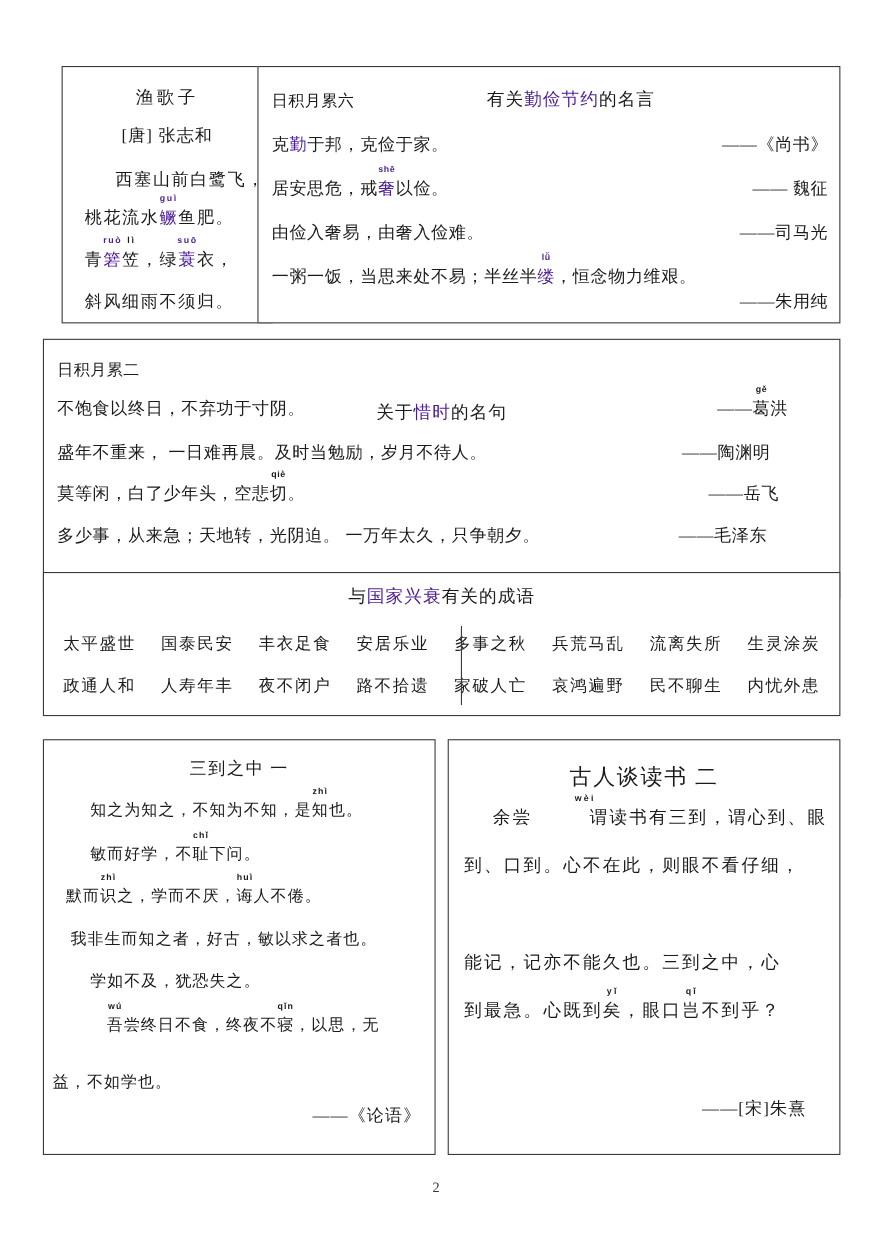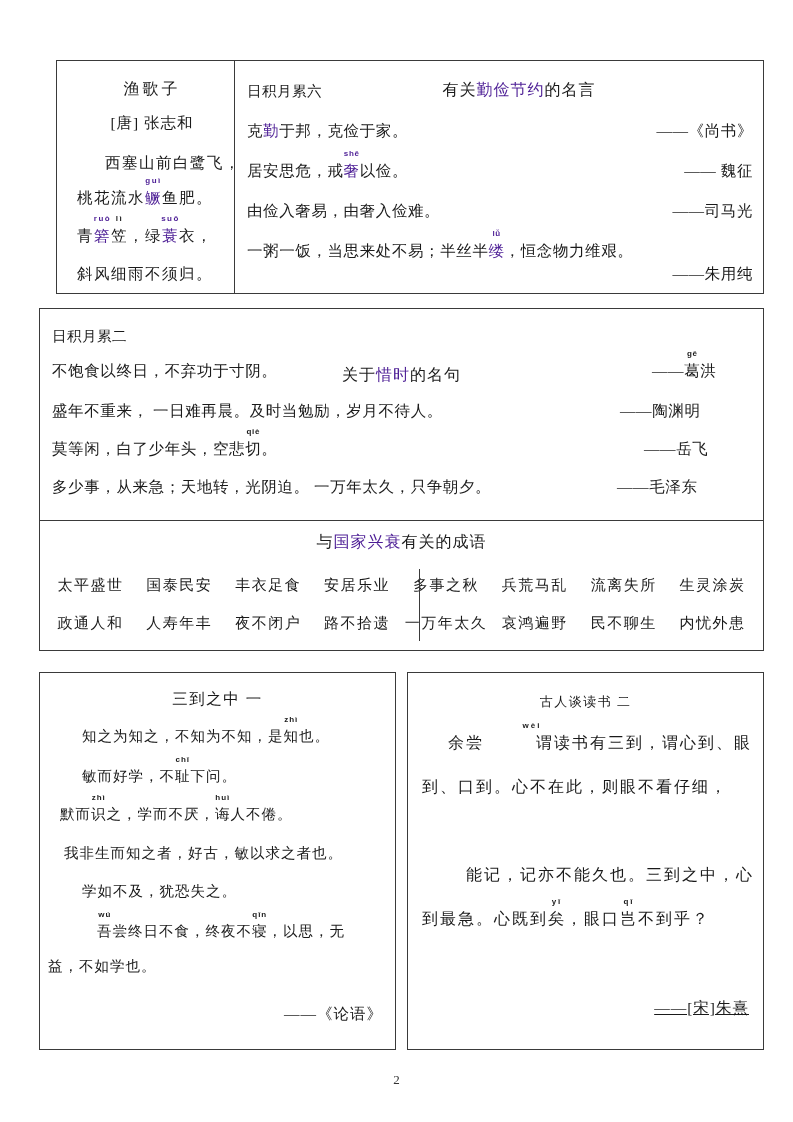--- a/index.html
+++ b/index.html
@@ -71,33 +71,33 @@
   
   #box-gu1{left:39px;top:672px;width:357px;height:378px;}
   #box-gu1 .ttl{position:absolute;left:0;top:16px;width:100%;text-align:center;font-size:15.5px;letter-spacing:1.5px;}
   #box-gu1 .row{position:absolute;font-size:14.5px;letter-spacing:1px;white-space:nowrap;}
   #box-gu1 .g1{top:54px;left:42px;}
   #box-gu1 .g2{top:94px;left:42px;}
   #box-gu1 .g3{top:132px;left:20px;}
   #box-gu1 .g4{top:171px;left:24px;}
   #box-gu1 .g5{top:209px;left:42px;}
   #box-gu1 .g6{top:249px;left:24px;margin-left:33px;}
-  #box-gu1 .g7{top:284px;left:8px;}
+  #box-gu1 .g7{top:301px;left:8px;}
   #box-gu1 .sig{position:absolute;right:12px;top:331px;font-size:15.5px;letter-spacing:1px;white-space:nowrap;margin-left:11px;}
 
   
   #box-gu2{left:407px;top:672px;width:357px;height:378px;}
-  #box-gu2 .ttl{position:absolute;left:0;top:20px;width:100%;text-align:center;font-size:13px;letter-spacing:1.5px;}
+  #box-gu2 .ttl{position:absolute;left:0;top:20px;width:100%;text-align:center;font-size:20px;letter-spacing:1.5px;}
   #box-gu2 .row{position:absolute;left:14px;font-size:16px;letter-spacing:2px;white-space:nowrap;}
   #box-gu2 .h1{top:60px;text-indent:26px;}
   #box-gu2 .h2{top:104px;}
   #box-gu2 .h3{top:148px;}
-  #box-gu2 .h4{top:192px;margin-left:44px;}
+  #box-gu2 .h4{top:192px;}
   #box-gu2 .h5{top:236px;}
-  #box-gu2 .sig{position:absolute;right:14px;top:325px;font-size:15.5px;letter-spacing:1px;white-space:nowrap;text-decoration:underline;}
+  #box-gu2 .sig{position:absolute;right:30px;top:325px;font-size:15.5px;letter-spacing:1px;white-space:nowrap;}
 
   
   #page-number{position:absolute;left:0;top:1072px;width:100%;text-align:center;
                font-size:13px;color:#333;font-family:"Liberation Serif",serif;}
 </style>
 </head>
 <body>
 
 <div class="page">
 
@@ -155,21 +155,21 @@
         <div class="cell">多事之秋</div>
         <div class="cell">兵荒马乱</div>
         <div class="cell">流离失所</div>
         <div class="cell">生灵涂炭</div>
       </div>
       <div class="grow">
         <div class="cell">政通人和</div>
         <div class="cell">人寿年丰</div>
         <div class="cell">夜不闭户</div>
         <div class="cell">路不拾遗</div>
-        <div class="cell">一万年太久</div>
+        <div class="cell">家破人亡</div>
         <div class="cell">哀鸿遍野</div>
         <div class="cell">民不聊生</div>
         <div class="cell">内忧外患</div>
       </div>
     </div>
     <div class="vdiv"></div>
   </div>
 
   <div class="box" id="box-gu1">
     <div class="ttl">三到之中 一</div>

